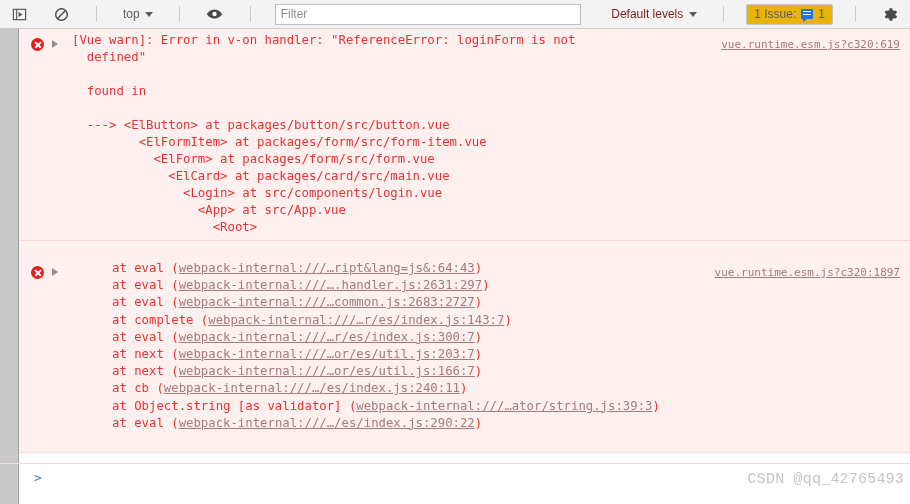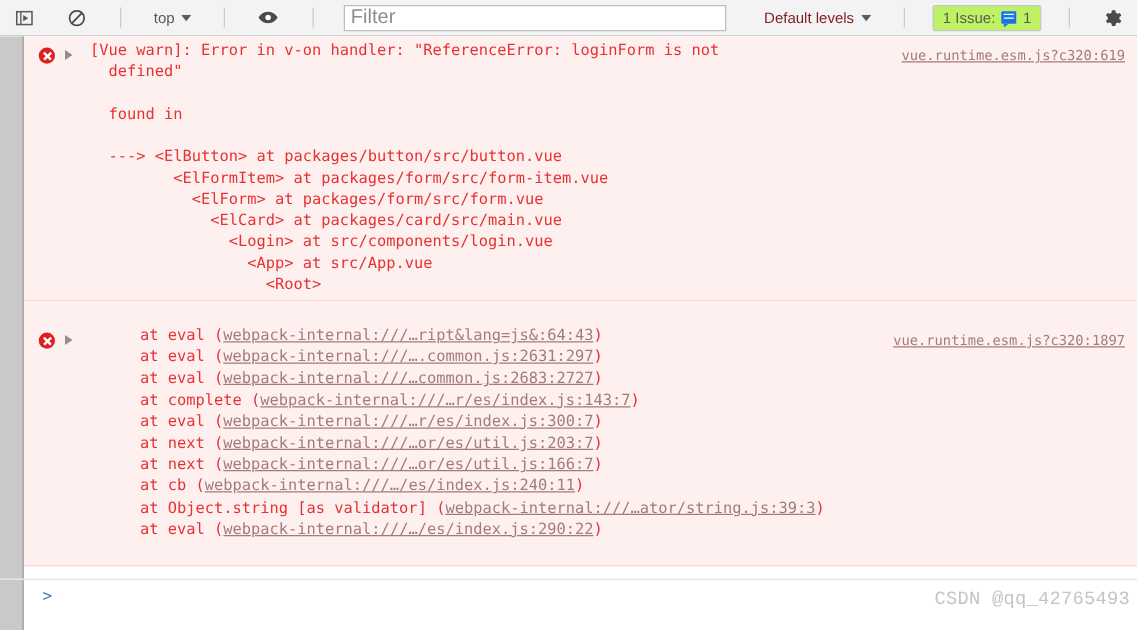--- a/index.html
+++ b/index.html
@@ -73,21 +73,21 @@
     border-top: 5px solid #5a5a5a;
     display: inline-block;
   }
   .filter-input {
     flex: 1 1 auto;
     height: 21px;
     box-sizing: border-box;
     border: 1px solid #bdbdbd;
     background: #ffffff;
     font-family: "Liberation Sans", sans-serif;
-    font-size: 16px;
+    font-size: 12px;
     color: #222;
     padding: 0 5px;
     margin: 0 10px 0 2px;
     min-width: 40px;
     border-radius: 0;
     outline: none;
   }
   .filter-input::placeholder { color: #8c8c8c; opacity: 1; }
   .levels-select {
     display: flex;
@@ -102,21 +102,21 @@
     flex: 0 0 auto;
   }
   .issues-btn {
     display: flex;
     align-items: center;
     gap: 5px;
     height: 21px;
     box-sizing: border-box;
     border: 1px solid #c6c6c6;
     border-radius: 2px;
-    background: #bef264;
+    background: #eab308;
     padding: 0 7px;
     font-size: 12px;
     color: #5a5a5a;
     cursor: pointer;
     white-space: nowrap;
     flex: 0 0 auto;
   }
   .issue-bubble {
     display: inline-block;
     width: 12px;
@@ -395,21 +395,21 @@
         </div>
       </div>
 
       <div class="msg">
         <div class="msg-inner">
           <span class="err-icon"></span>
           <span class="expander"></span>
           <span class="src-link">vue.runtime.esm.js?c320:1897</span>
           <div class="stack" id="stack-host">
               <div class="stack-line"><span>at eval (</span><span class="lnk">webpack-internal:///…ript&amp;lang=js&amp;:64:43</span><span>)</span></div>
-              <div class="stack-line"><span>at eval (</span><span class="lnk">webpack-internal:///….common.js:2631:297</span><span>)</span></div>
+              <div class="stack-line"><span>at eval (</span><span class="lnk">webpack-internal:///….handler.js:2631:297</span><span>)</span></div>
               <div class="stack-line"><span>at eval (</span><span class="lnk">webpack-internal:///…common.js:2683:2727</span><span>)</span></div>
               <div class="stack-line"><span>at complete (</span><span class="lnk">webpack-internal:///…r/es/index.js:143:7</span><span>)</span></div>
               <div class="stack-line"><span>at eval (</span><span class="lnk">webpack-internal:///…r/es/index.js:300:7</span><span>)</span></div>
               <div class="stack-line"><span>at next (</span><span class="lnk">webpack-internal:///…or/es/util.js:203:7</span><span>)</span></div>
               <div class="stack-line"><span>at next (</span><span class="lnk">webpack-internal:///…or/es/util.js:166:7</span><span>)</span></div>
               <div class="stack-line"><span>at cb (</span><span class="lnk">webpack-internal:///…/es/index.js:240:11</span><span>)</span></div>
               <div class="stack-line"><span>at Object.string [as validator] (</span><span class="lnk">webpack-internal:///…ator/string.js:39:3</span><span>)</span></div>
               <div class="stack-line"><span>at eval (</span><span class="lnk">webpack-internal:///…/es/index.js:290:22</span><span>)</span></div>
             </div>
         </div>

